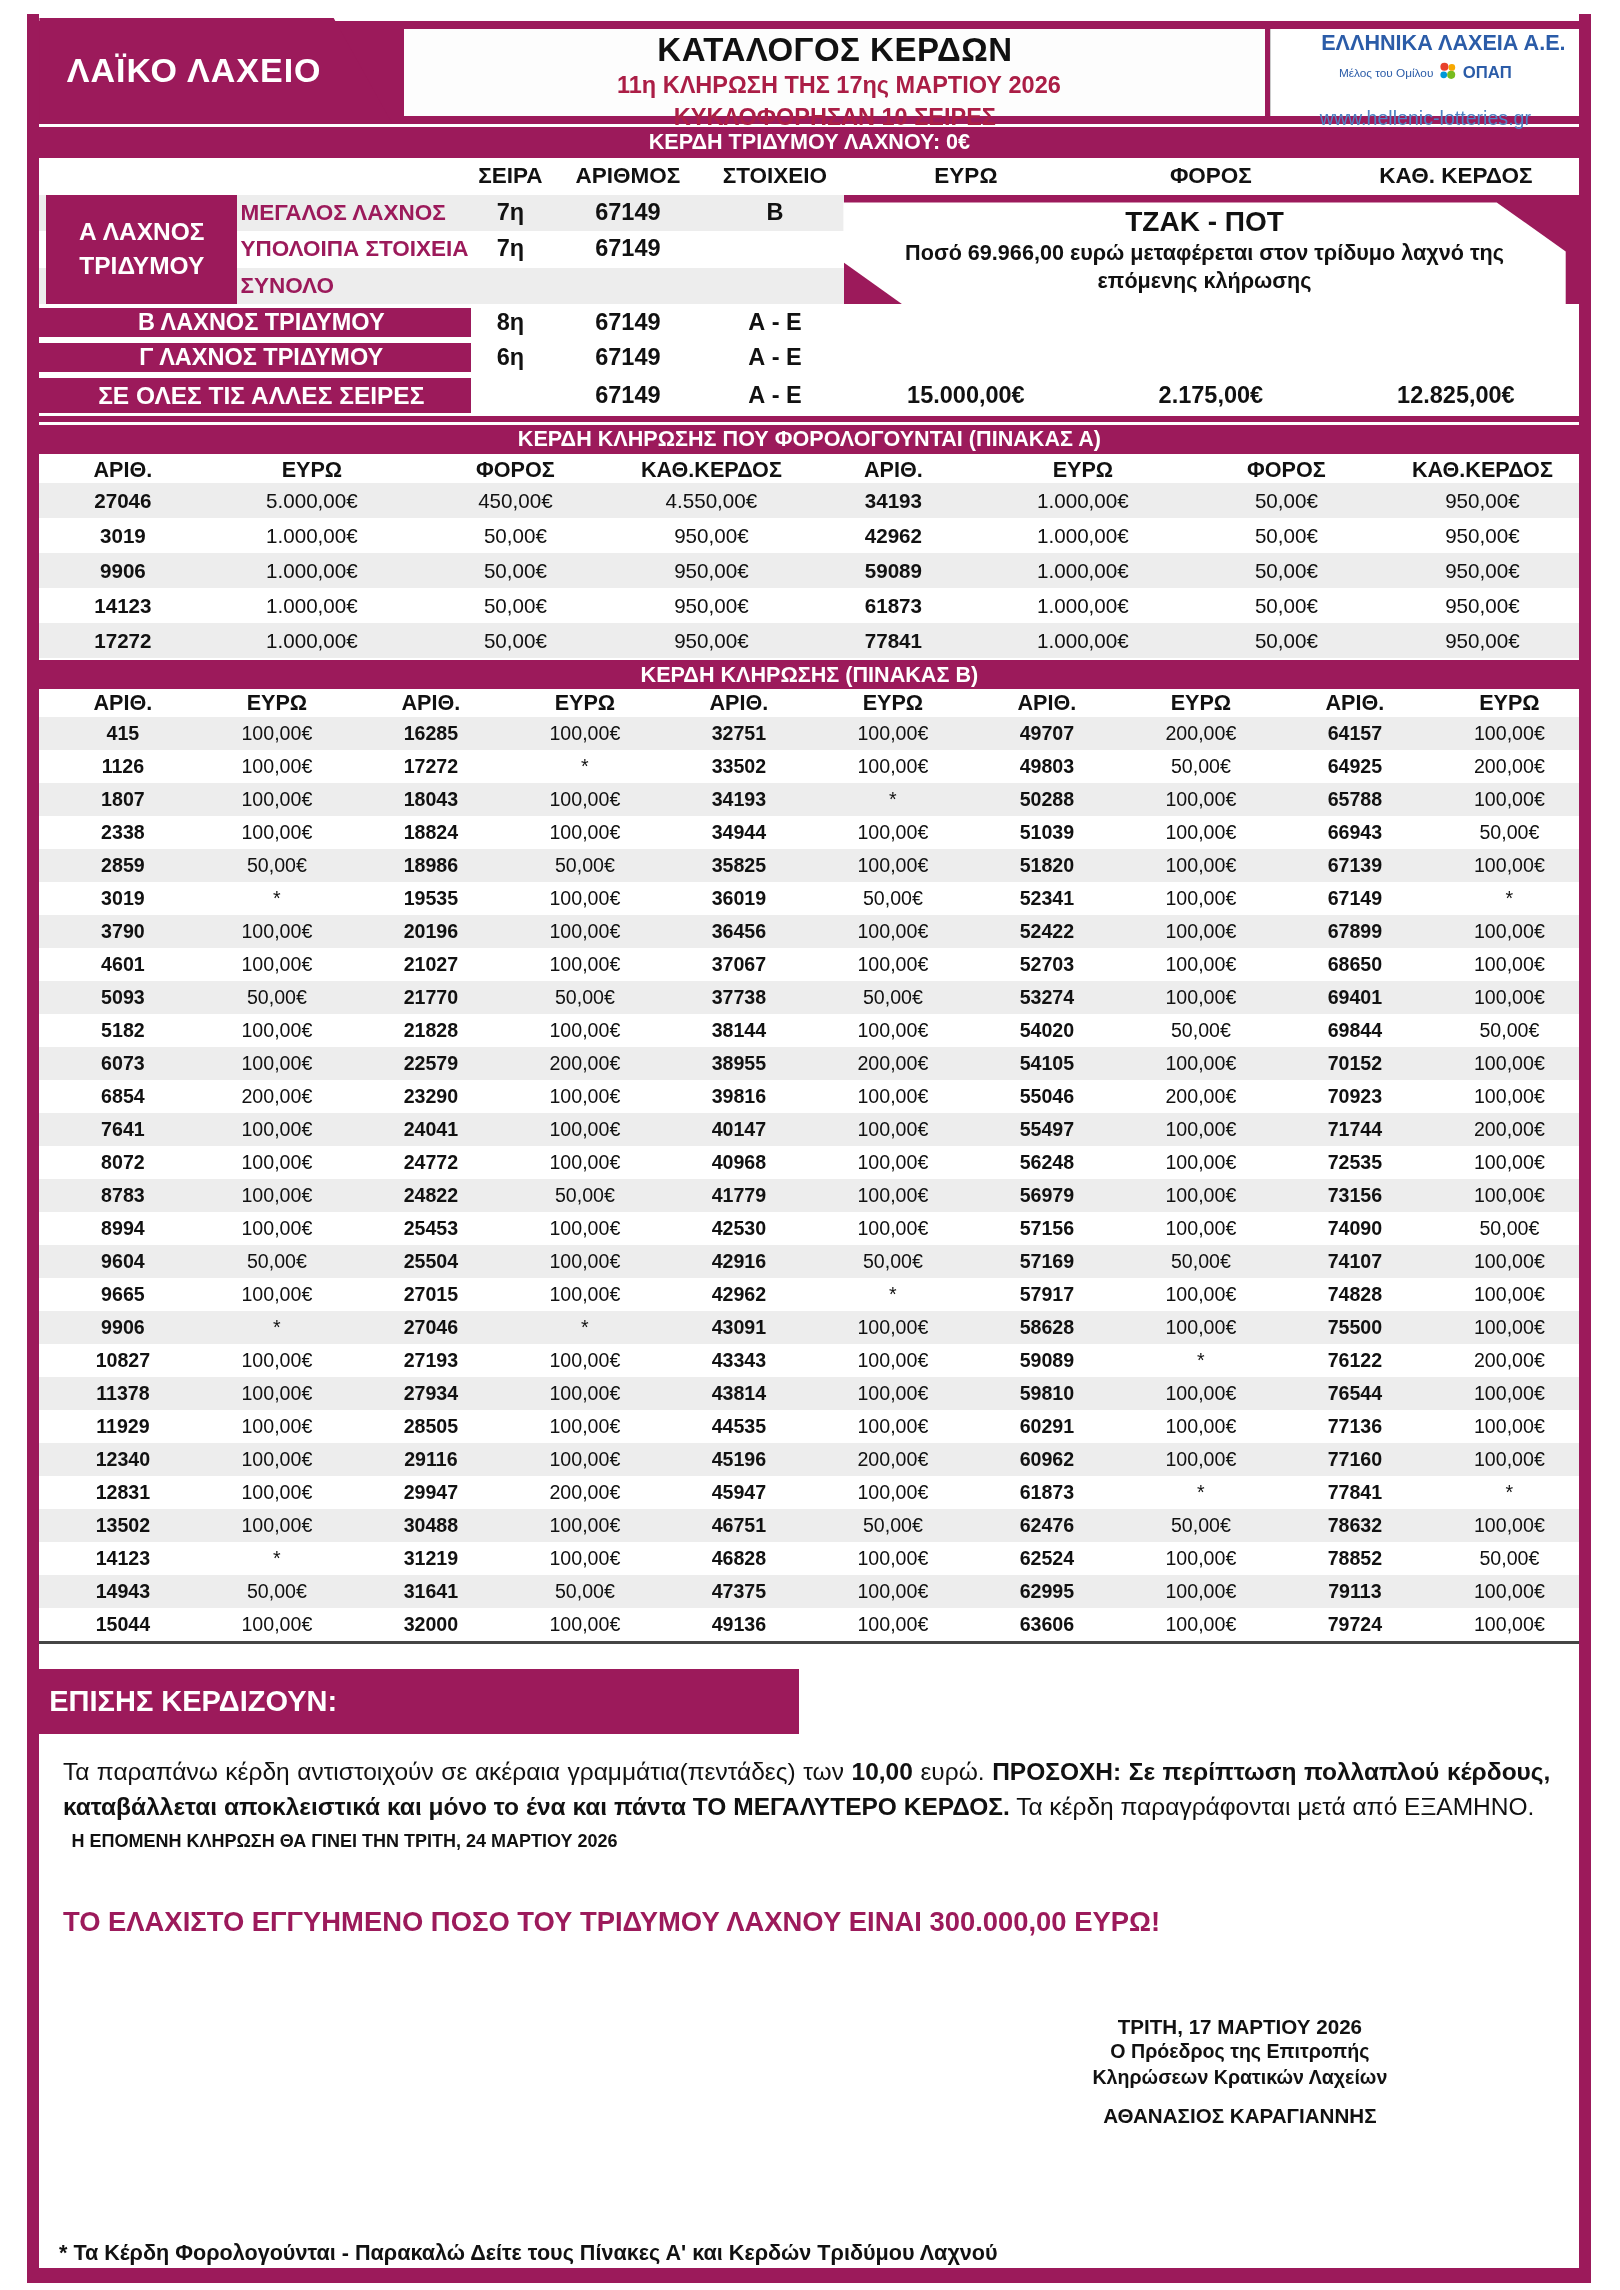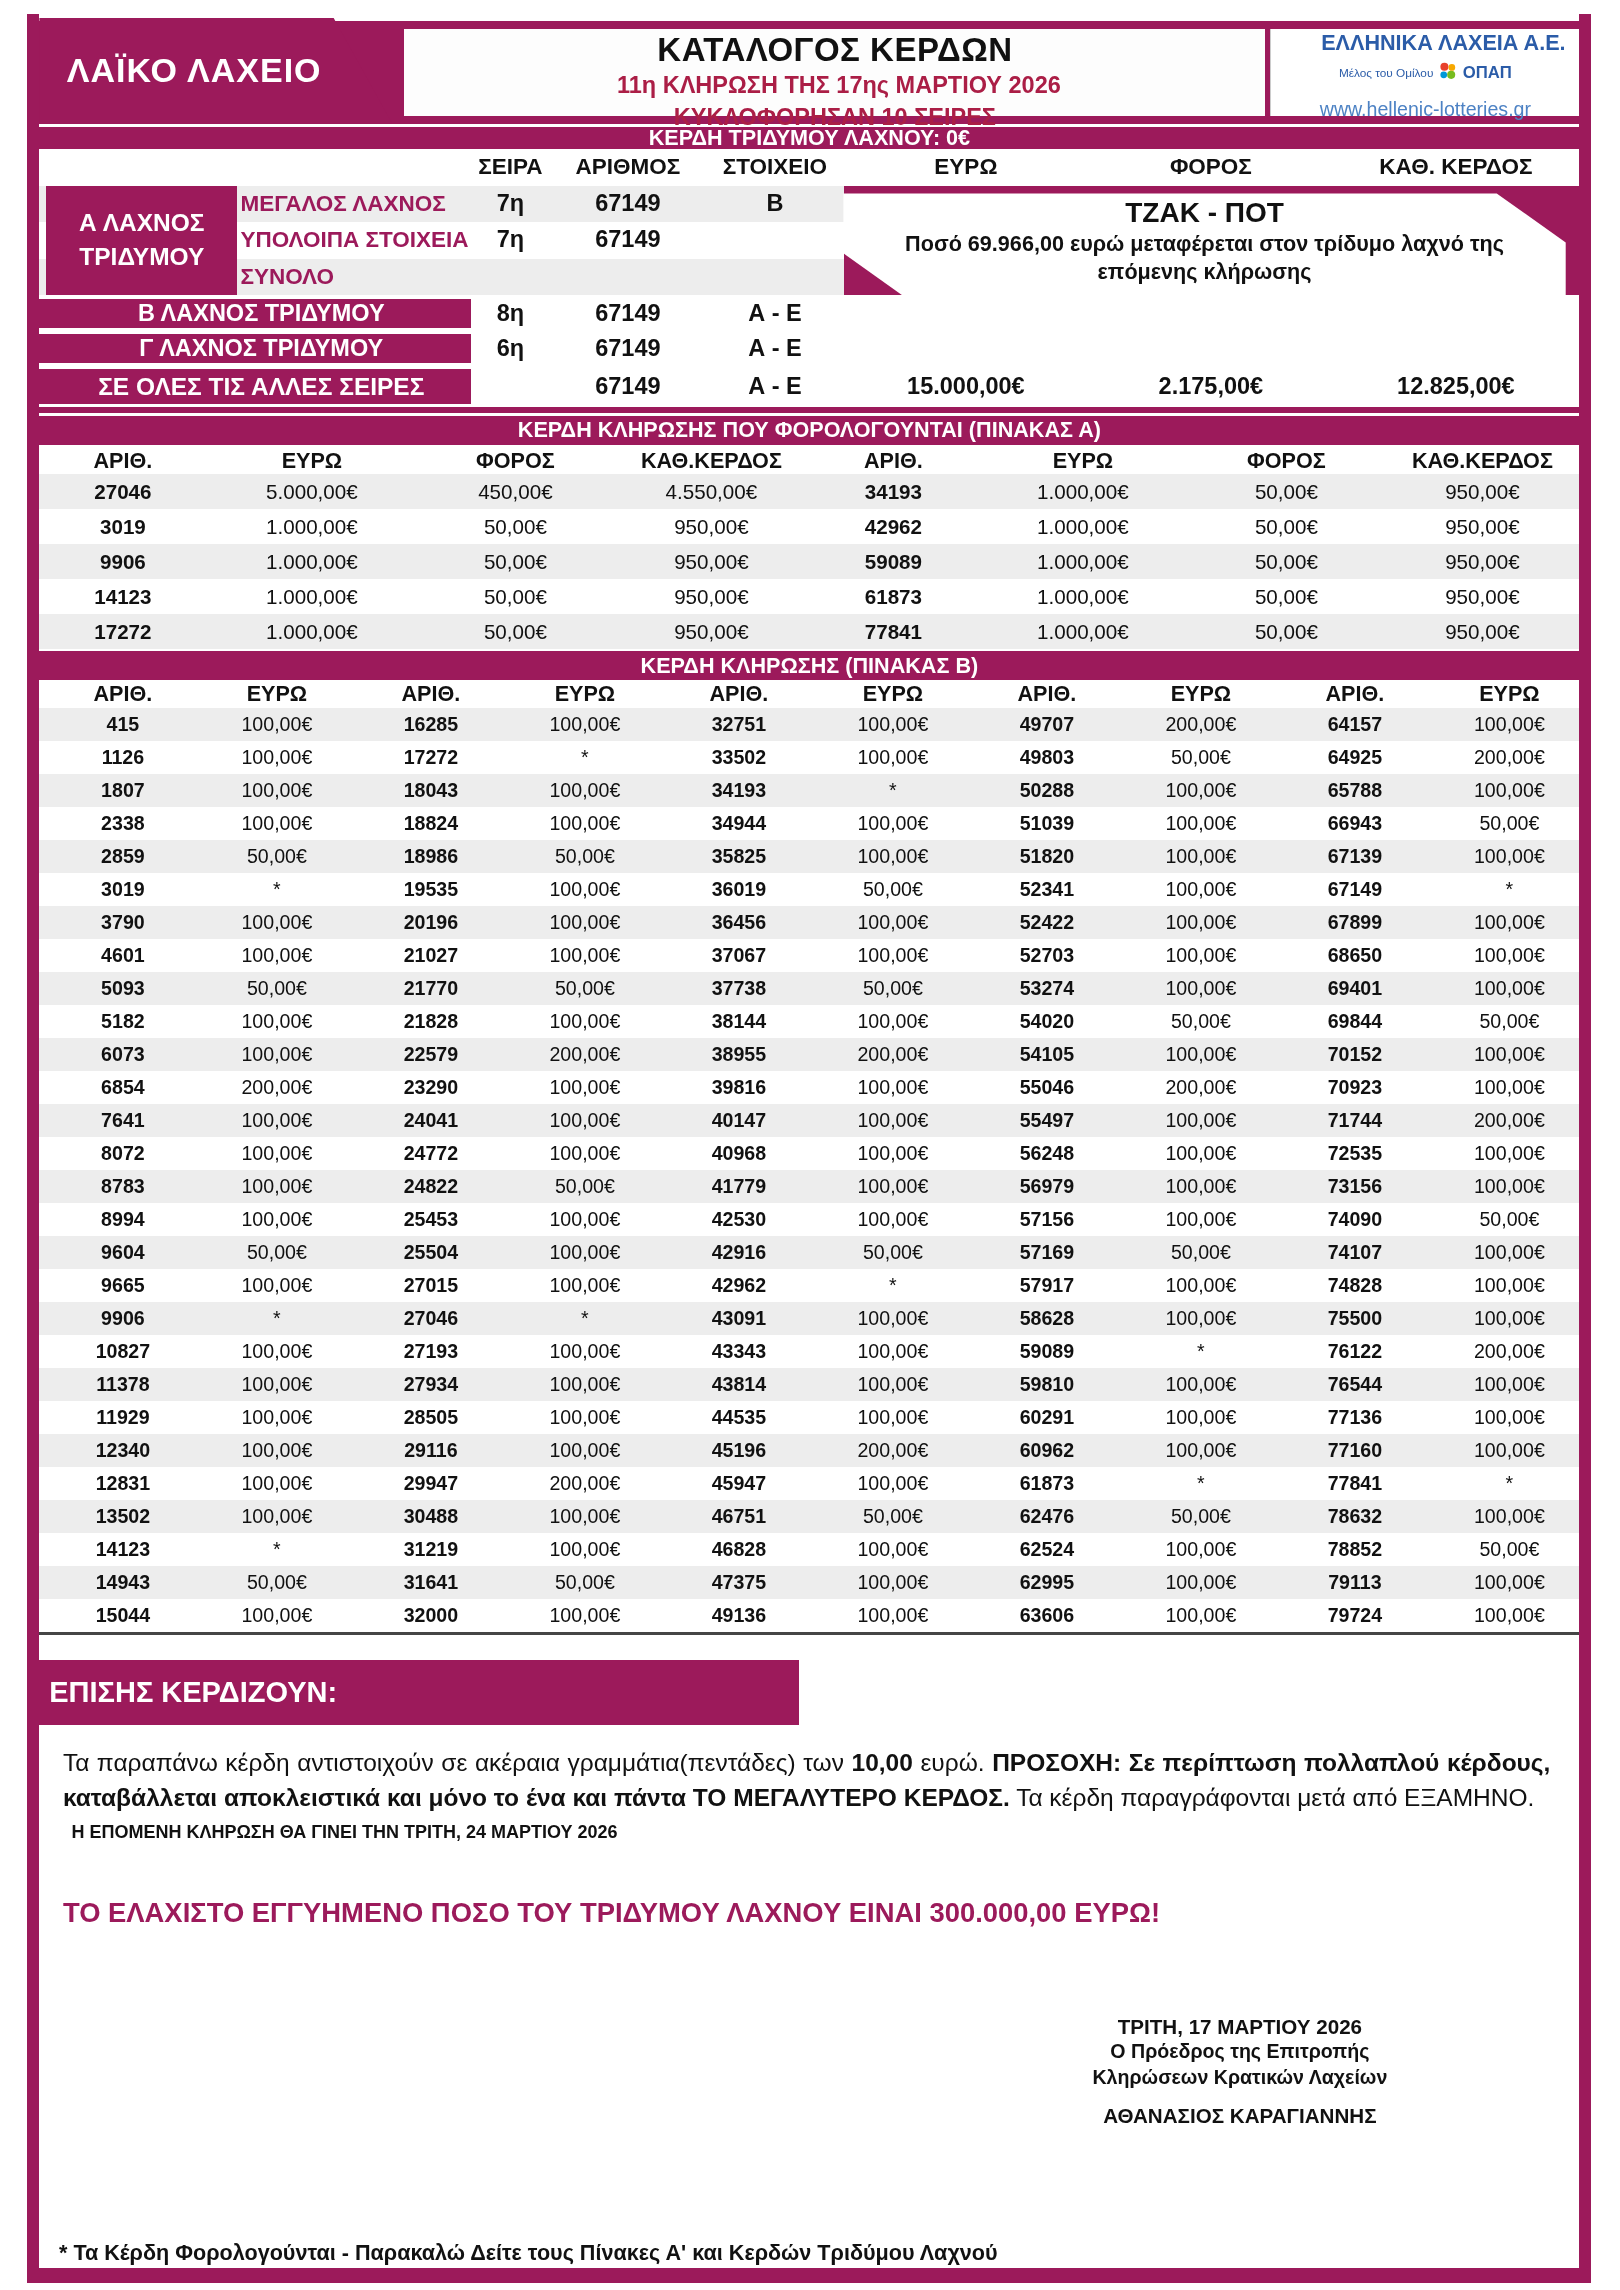--- a/index.html
+++ b/index.html
@@ -21,26 +21,26 @@
   .band{position:absolute;left:0;right:0;top:7.8px;bottom:0;background:var(--m);}
   .title-panel{position:absolute;left:365px;right:314px;top:15.7px;bottom:7.8px;background:#fdfdfd;text-align:center;}
   .doc-title{font-size:33px;font-weight:bold;letter-spacing:0.5px;margin-top:2px;}
   .draw-line{font-size:23.5px;font-weight:bold;color:var(--crimson);margin-top:2.9px;padding-left:8px;}
   .series-line{font-size:23.5px;font-weight:bold;color:var(--crimson);margin-top:4.9px;}
   .logo-panel{position:absolute;right:0;top:15.7px;bottom:7.8px;width:308px;background:#fff;border-left:1px solid #ccc;text-align:center;}
   .company{font-size:21.6px;font-weight:bold;color:var(--blue);margin-top:1px;padding-left:36px;}
   .member-row{display:flex;align-items:center;justify-content:center;gap:3.9px;margin-top:3.9px;}
   .member{font-size:11.8px;color:var(--blue);}
   .opap{font-size:16.7px;font-weight:bold;color:var(--blue);}
-  .website{font-size:19.6px;color:var(--lblue);margin-top:12px;}
+  .website{font-size:19.6px;color:var(--lblue);margin-top:21px;}
   .brand-block{position:absolute;left:0;top:3.9px;bottom:0;width:353px;background:var(--m);
     clip-path:polygon(0 0,294px 0,353px 100%,0 100%);display:flex;align-items:center;}
   .brand{color:#fff;font-size:34px;font-weight:bold;letter-spacing:1px;padding-left:27.4px;}
 
-  .kerdi-bar{margin-top:2.9px;height:22px;background:var(--m);color:#fff;font-size:21.6px;font-weight:bold;
+  .kerdi-bar{margin-top:2.9px;height:31px;background:var(--m);color:#fff;font-size:21.6px;font-weight:bold;
     display:flex;align-items:center;justify-content:center;}
 
   
   .tt-grid{display:grid;grid-template-columns:432px 78px 157px 137px 245px 245px 245px;}
   .tt-head{height:37px;}
   .tt-head div{display:flex;align-items:center;justify-content:center;font-size:22.5px;font-weight:bold;}
   .tt-block{position:relative;height:109px;}
   .tt-row{position:absolute;left:0;width:805px;height:36px;display:grid;grid-template-columns:432px 78px 157px 137px;}
   .tt-row.stripe{background:var(--stripe);}
   .tt-row div{display:flex;align-items:center;justify-content:center;font-size:23.5px;font-weight:bold;}

